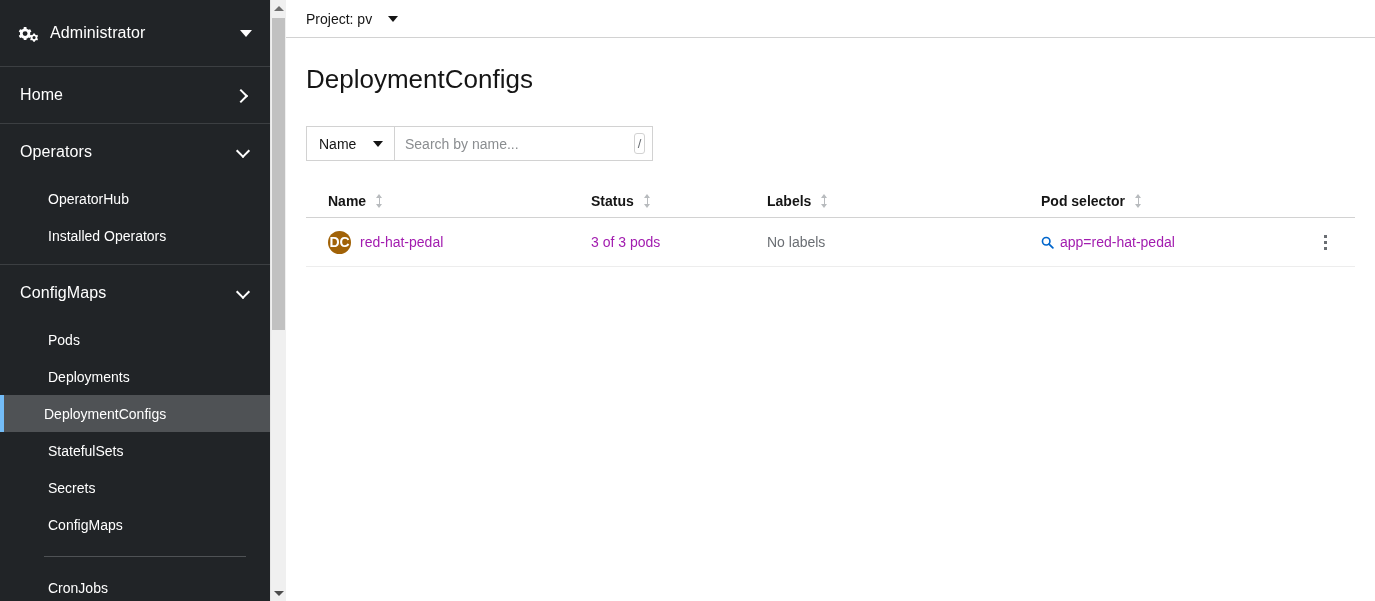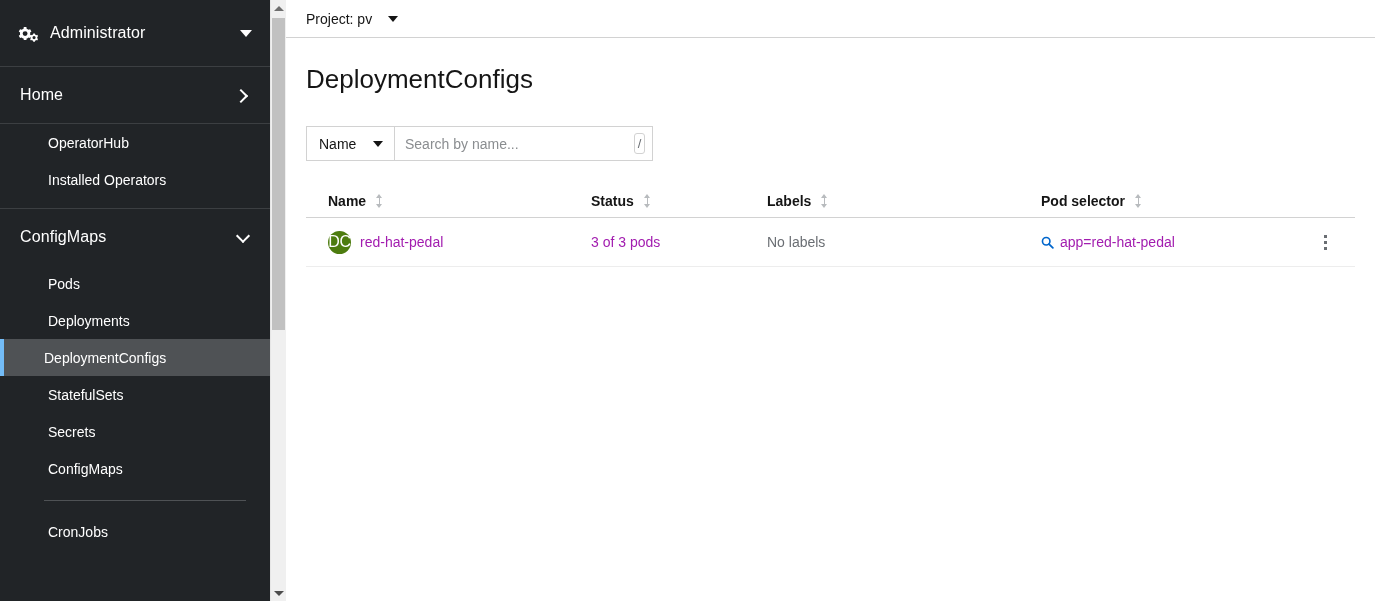--- a/index.html
+++ b/index.html
@@ -258,24 +258,24 @@
   .trow {
     display: flex; align-items: center;
     height: 49px;
     border-bottom: 1px solid #ededed;
     padding: 0 10px 0 22px;
   }
   .cell { font-size: 14px; display: flex; align-items: center; }
   .dc-badge {
     width: 23px; height: 23px;
     border-radius: 50%;
-    background: #4d7c0f;
+    background: #a16207;
     color: #fff;
-    font-size: 16px;
-    font-weight: normal;
+    font-size: 14px;
+    font-weight: bold;
     display: flex; align-items: center; justify-content: center;
     margin-right: 9px; flex: 0 0 auto;
     letter-spacing: -0.2px;
   }
   .link { color: #a21caf; text-decoration: none; cursor: pointer; }
   .muted { color: #6a6e73; }
   .mag-ico { margin-right: 6px; display:flex; align-items:center; flex:0 0 auto; }
   .kebab {
     width: 26px; height: 30px;
     display: flex; flex-direction: column;
@@ -306,20 +306,24 @@
       </div>
 
       <div class="nav-section">
         <div class="nav-section-header">
           <span class="nav-section-title">Home</span>
           <span class="chev right"></span>
         </div>
       </div>
 
       <div class="nav-section">
+        <div class="nav-section-header">
+          <span class="nav-section-title">Operators</span>
+          <span class="chev down"></span>
+        </div>
         <div class="nav-items">
           <div class="nav-item">
             <span>OperatorHub</span>
           </div>
           <div class="nav-item">
             <span>Installed Operators</span>
           </div>
         </div>
       </div>
 

